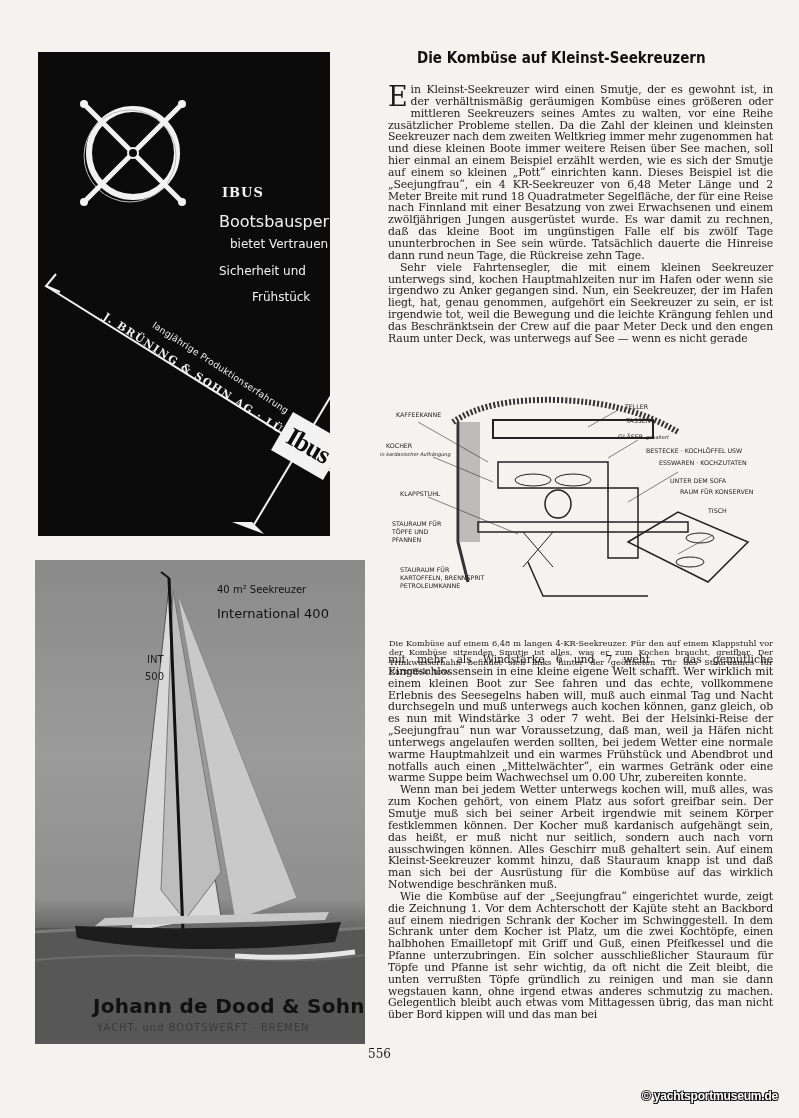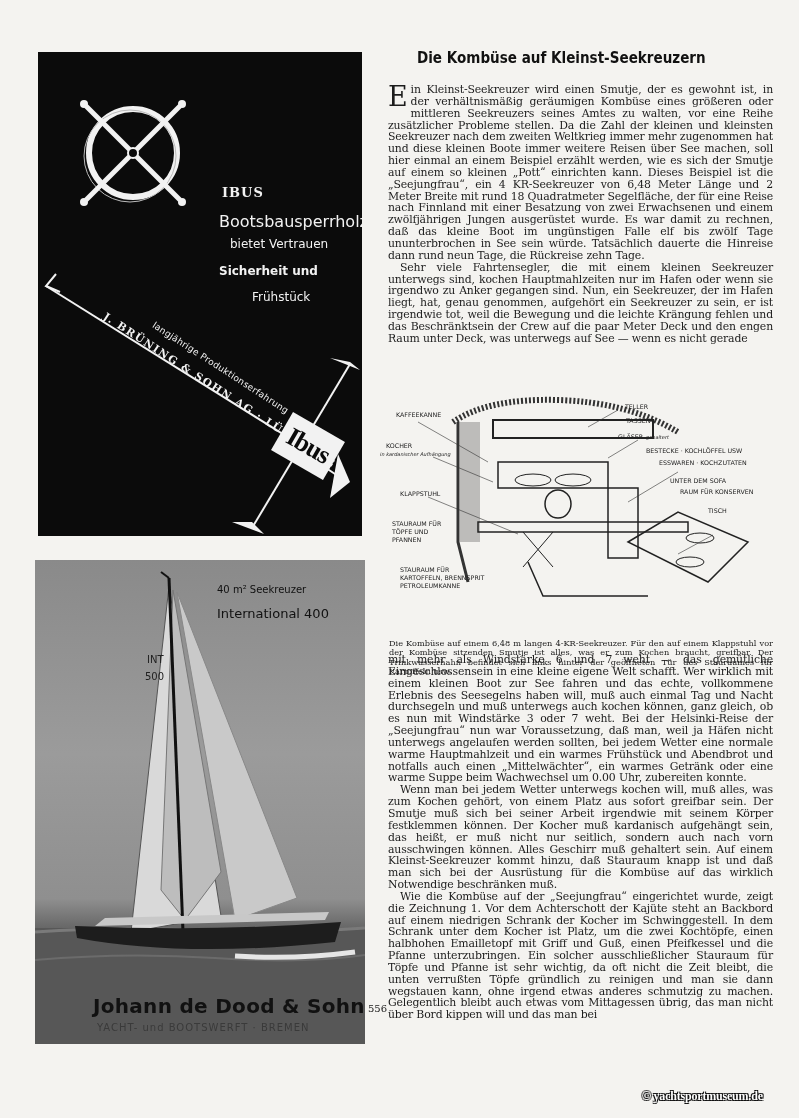--- a/index.html
+++ b/index.html
@@ -3,29 +3,29 @@
 <meta charset="utf-8">
 <style>
   html, body { margin:0; padding:0; }
   body {
     width:799px; height:1118px; position:relative; overflow:hidden;
     background:#f4f3f0; color:#1a1a1a;
     font-family:"DejaVu Serif", serif;
   }
   
   .ad-ibus {
-    position:absolute; left:38px; top:52px; width:324px; height:484px;
+    position:absolute; left:38px; top:52px; width:292px; height:484px;
     background:#0b0b0b; color:#f2f2f2; overflow:hidden;
     font-family:"DejaVu Sans", sans-serif;
   }
   .ad-ibus .wheel { position:absolute; left:40px; top:46px; width:110px; height:110px; }
   .ad-ibus .ibus-title { position:absolute; left:184px; top:133px; font-family:"DejaVu Serif", serif; font-weight:bold; font-size:13px; letter-spacing:1px; }
   .ad-ibus .line1 { position:absolute; left:181px; top:160px; font-size:16px; }
   .ad-ibus .line2 { position:absolute; left:192px; top:185px; font-size:12px;text-align:center; }
-  .ad-ibus .line3 { position:absolute; left:181px; top:212px; font-size:12px;font-weight:bold; }
+  .ad-ibus .line3 { position:absolute; left:181px; top:212px; font-size:12px; }
   .ad-ibus .line4 { position:absolute; left:214px; top:238px; font-size:12px; }
   .ad-ibus .diag { position:absolute; left:0; top:0; width:328px; height:484px; }
   .ad-ibus .company {
     position:absolute; left:70px; top:258px; transform-origin:0 0; transform:rotate(33deg);
     font-family:"DejaVu Serif", serif; font-weight:bold; font-size:10.5px; letter-spacing:1.6px; white-space:nowrap;
   }
   .ad-ibus .tagline {
     position:absolute; left:118px; top:268px; transform-origin:0 0; transform:rotate(33deg);
     font-size:9px; white-space:nowrap; letter-spacing:0.3px;
   }
@@ -64,23 +64,23 @@
     float:left; font-size:27px; line-height:22px; margin:1px 3px 0 0; padding-top:1px;
   }
   .col-top { top:84px; }
   .col-bottom { top:654px; }
 
   .drawing { position:absolute; left:378px; top:392px; width:400px; height:212px; }
   .caption {
     position:absolute; left:389px; top:610px; width:384px;
     font-size:8.2px; line-height:9.4px; text-align:justify; color:#222;margin-top:29px;
   }
-  .page-num { position:absolute; left:368px; top:1003px; font-size:10px;text-align:center; }
+  .page-num { position:absolute; left:368px; top:1047px; font-size:12px;text-align:center; }
   .watermark {
-    position:absolute; left:642px; top:1089px; font-family:Liberation Serif, serif; font-weight:bold;
+    position:absolute; left:642px; top:1089px; font-family:Liberation Sans, sans-serif; font-weight:bold;
     font-size:12px; color:#fff; letter-spacing:-0.2px;
     text-shadow:-1px -1px 0 #111, 1px -1px 0 #111, -1px 1px 0 #111, 1px 1px 0 #111;
   }
   .lbl { font-family:"DejaVu Sans", sans-serif; font-size:6.3px; fill:#222; }
   .lbl-s { font-family:"DejaVu Sans", sans-serif; font-size:5px; fill:#222; font-style:italic; }
 </style>
 </head>
 <body>
 
 <div class="ad-ibus">

